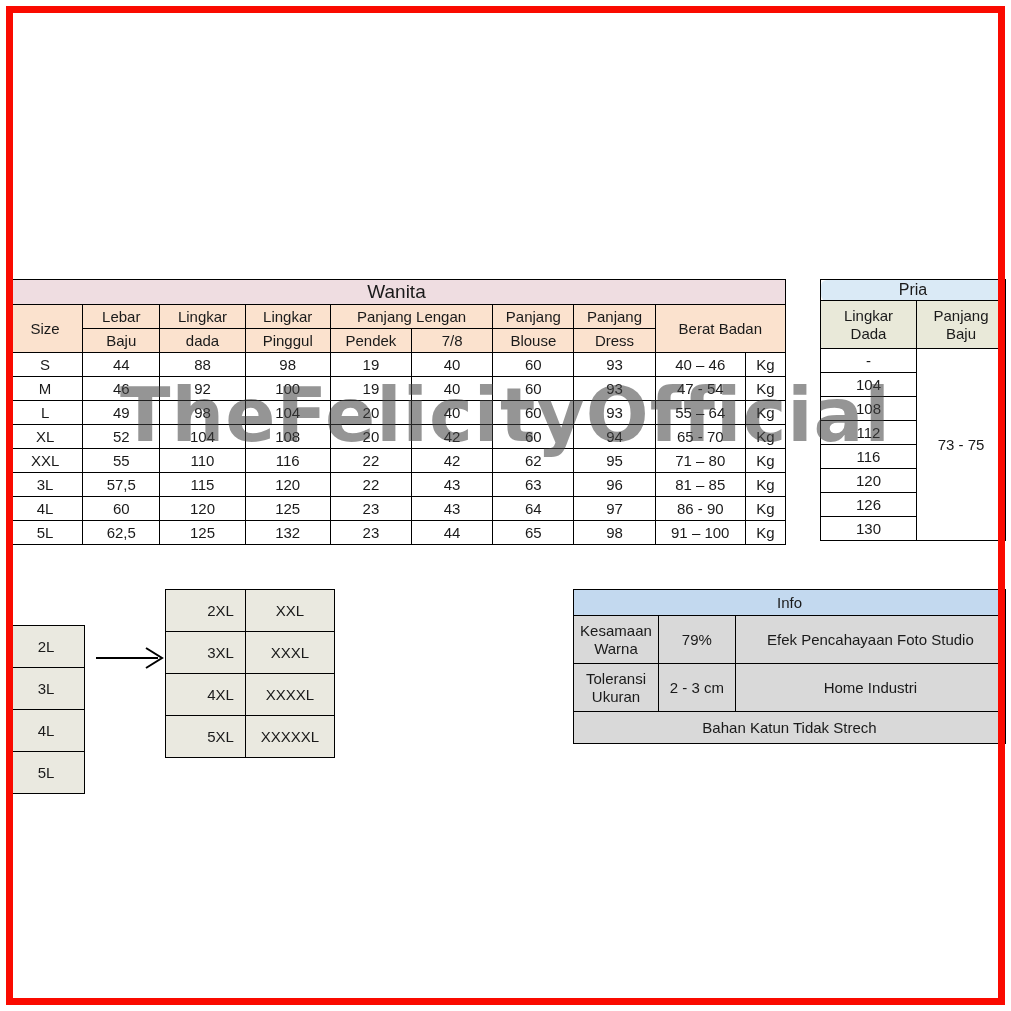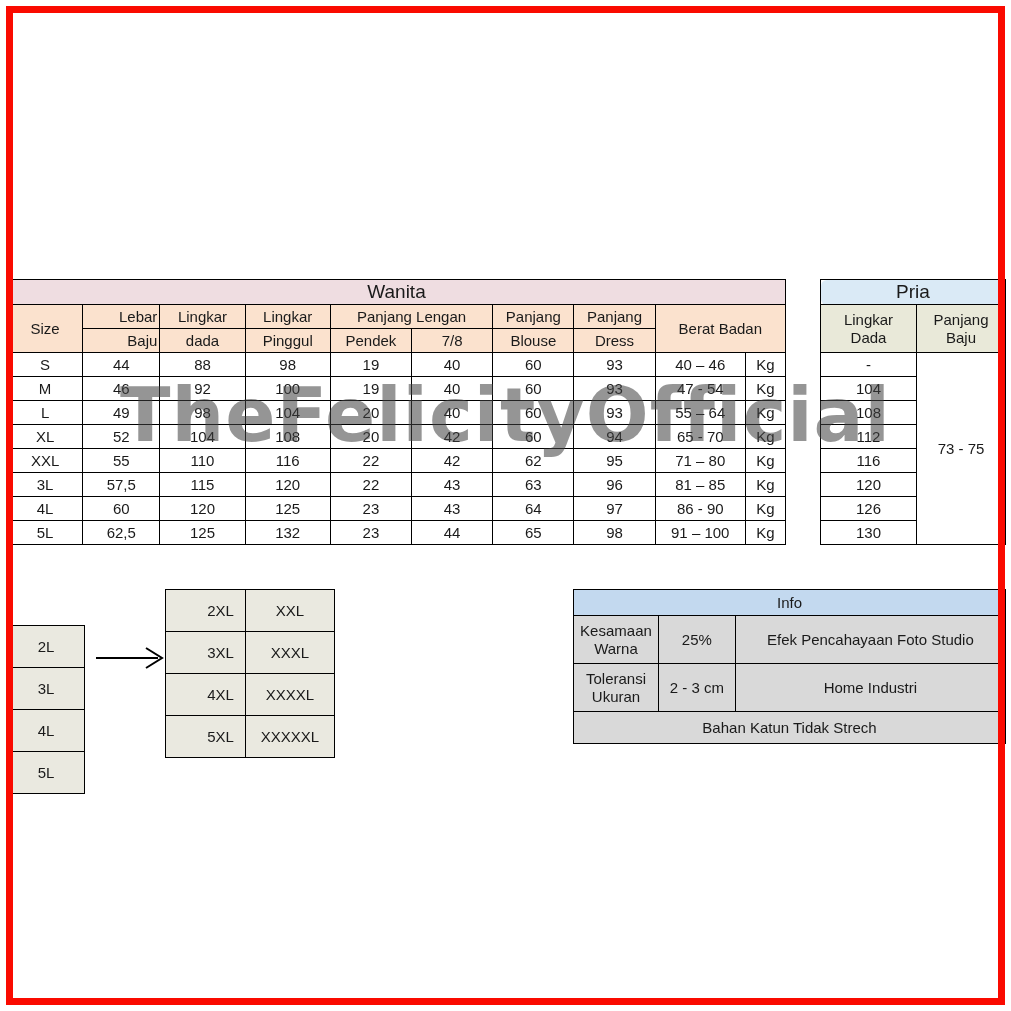--- a/index.html
+++ b/index.html
@@ -59,36 +59,36 @@
     background:#efdde1;
     height:21px;
     font-size:19px;
     border-bottom:1px solid #000;
   }
   #wanita-table .hdr { background:#fbe2ce; line-height:1.15; }
   #wanita-table .hdr-tall { height:48px; }
   #wanita-table .hdr-half { height:24px; }
   #wanita-table td.data { height:24px; background:#ffffff; }
   #wanita-table .c-size { width:75px; }
-  #wanita-table .c-lebar { width:77px;text-align:right; }
+  #wanita-table .c-lebar { width:77px; }
   #wanita-table .c-dada { width:85px; }
   #wanita-table .c-pinggul { width:85px; }
   #wanita-table .c-pendek { width:81px; }
   #wanita-table .c-78 { width:81px; }
   #wanita-table .c-blouse { width:81px; }
   #wanita-table .c-dress { width:81px; }
   #wanita-table .c-berat { width:90px; }
   #wanita-table .c-kg { width:40px; }
 
   
   #pria-table { left:820px; top:279px; width:186px; font-size:15px; }
   #pria-table .band-pria {
     background:#daeaf6;
     height:21px;
-    font-size:19px;
+    font-size:16px;
     border-radius:6px;
   }
   #pria-table .hdr { background:#e9e9d9; height:48px; line-height:1.15; }
   #pria-table td.data { height:24px; background:#ffffff; }
   #pria-table .c-ld { width:96px; }
   #pria-table .c-pb { width:89px; }
 
   
   #conv-left { left:7px; top:589px; width:78px; font-size:15px;margin-top:36px; }
   #conv-left td { background:#eae9e0; height:42px; }
@@ -334,21 +334,21 @@
 <table class="sheet" id="info-table">
   <tbody>
     <tr>
       <td class="band-info" colspan="3">Info</td>
     </tr>
     <tr>
       <td class="cell c-label">
         <span>Kesamaan</span><br>
         <span>Warna</span>
       </td>
-      <td class="cell c-val">25%</td>
+      <td class="cell c-val">79%</td>
       <td class="cell c-desc">Efek Pencahayaan Foto Studio</td>
     </tr>
     <tr>
       <td class="cell c-label">
         <span>Toleransi</span><br>
         <span>Ukuran</span>
       </td>
       <td class="cell c-val">2 - 3 cm</td>
       <td class="cell c-desc">Home Industri</td>
     </tr>

